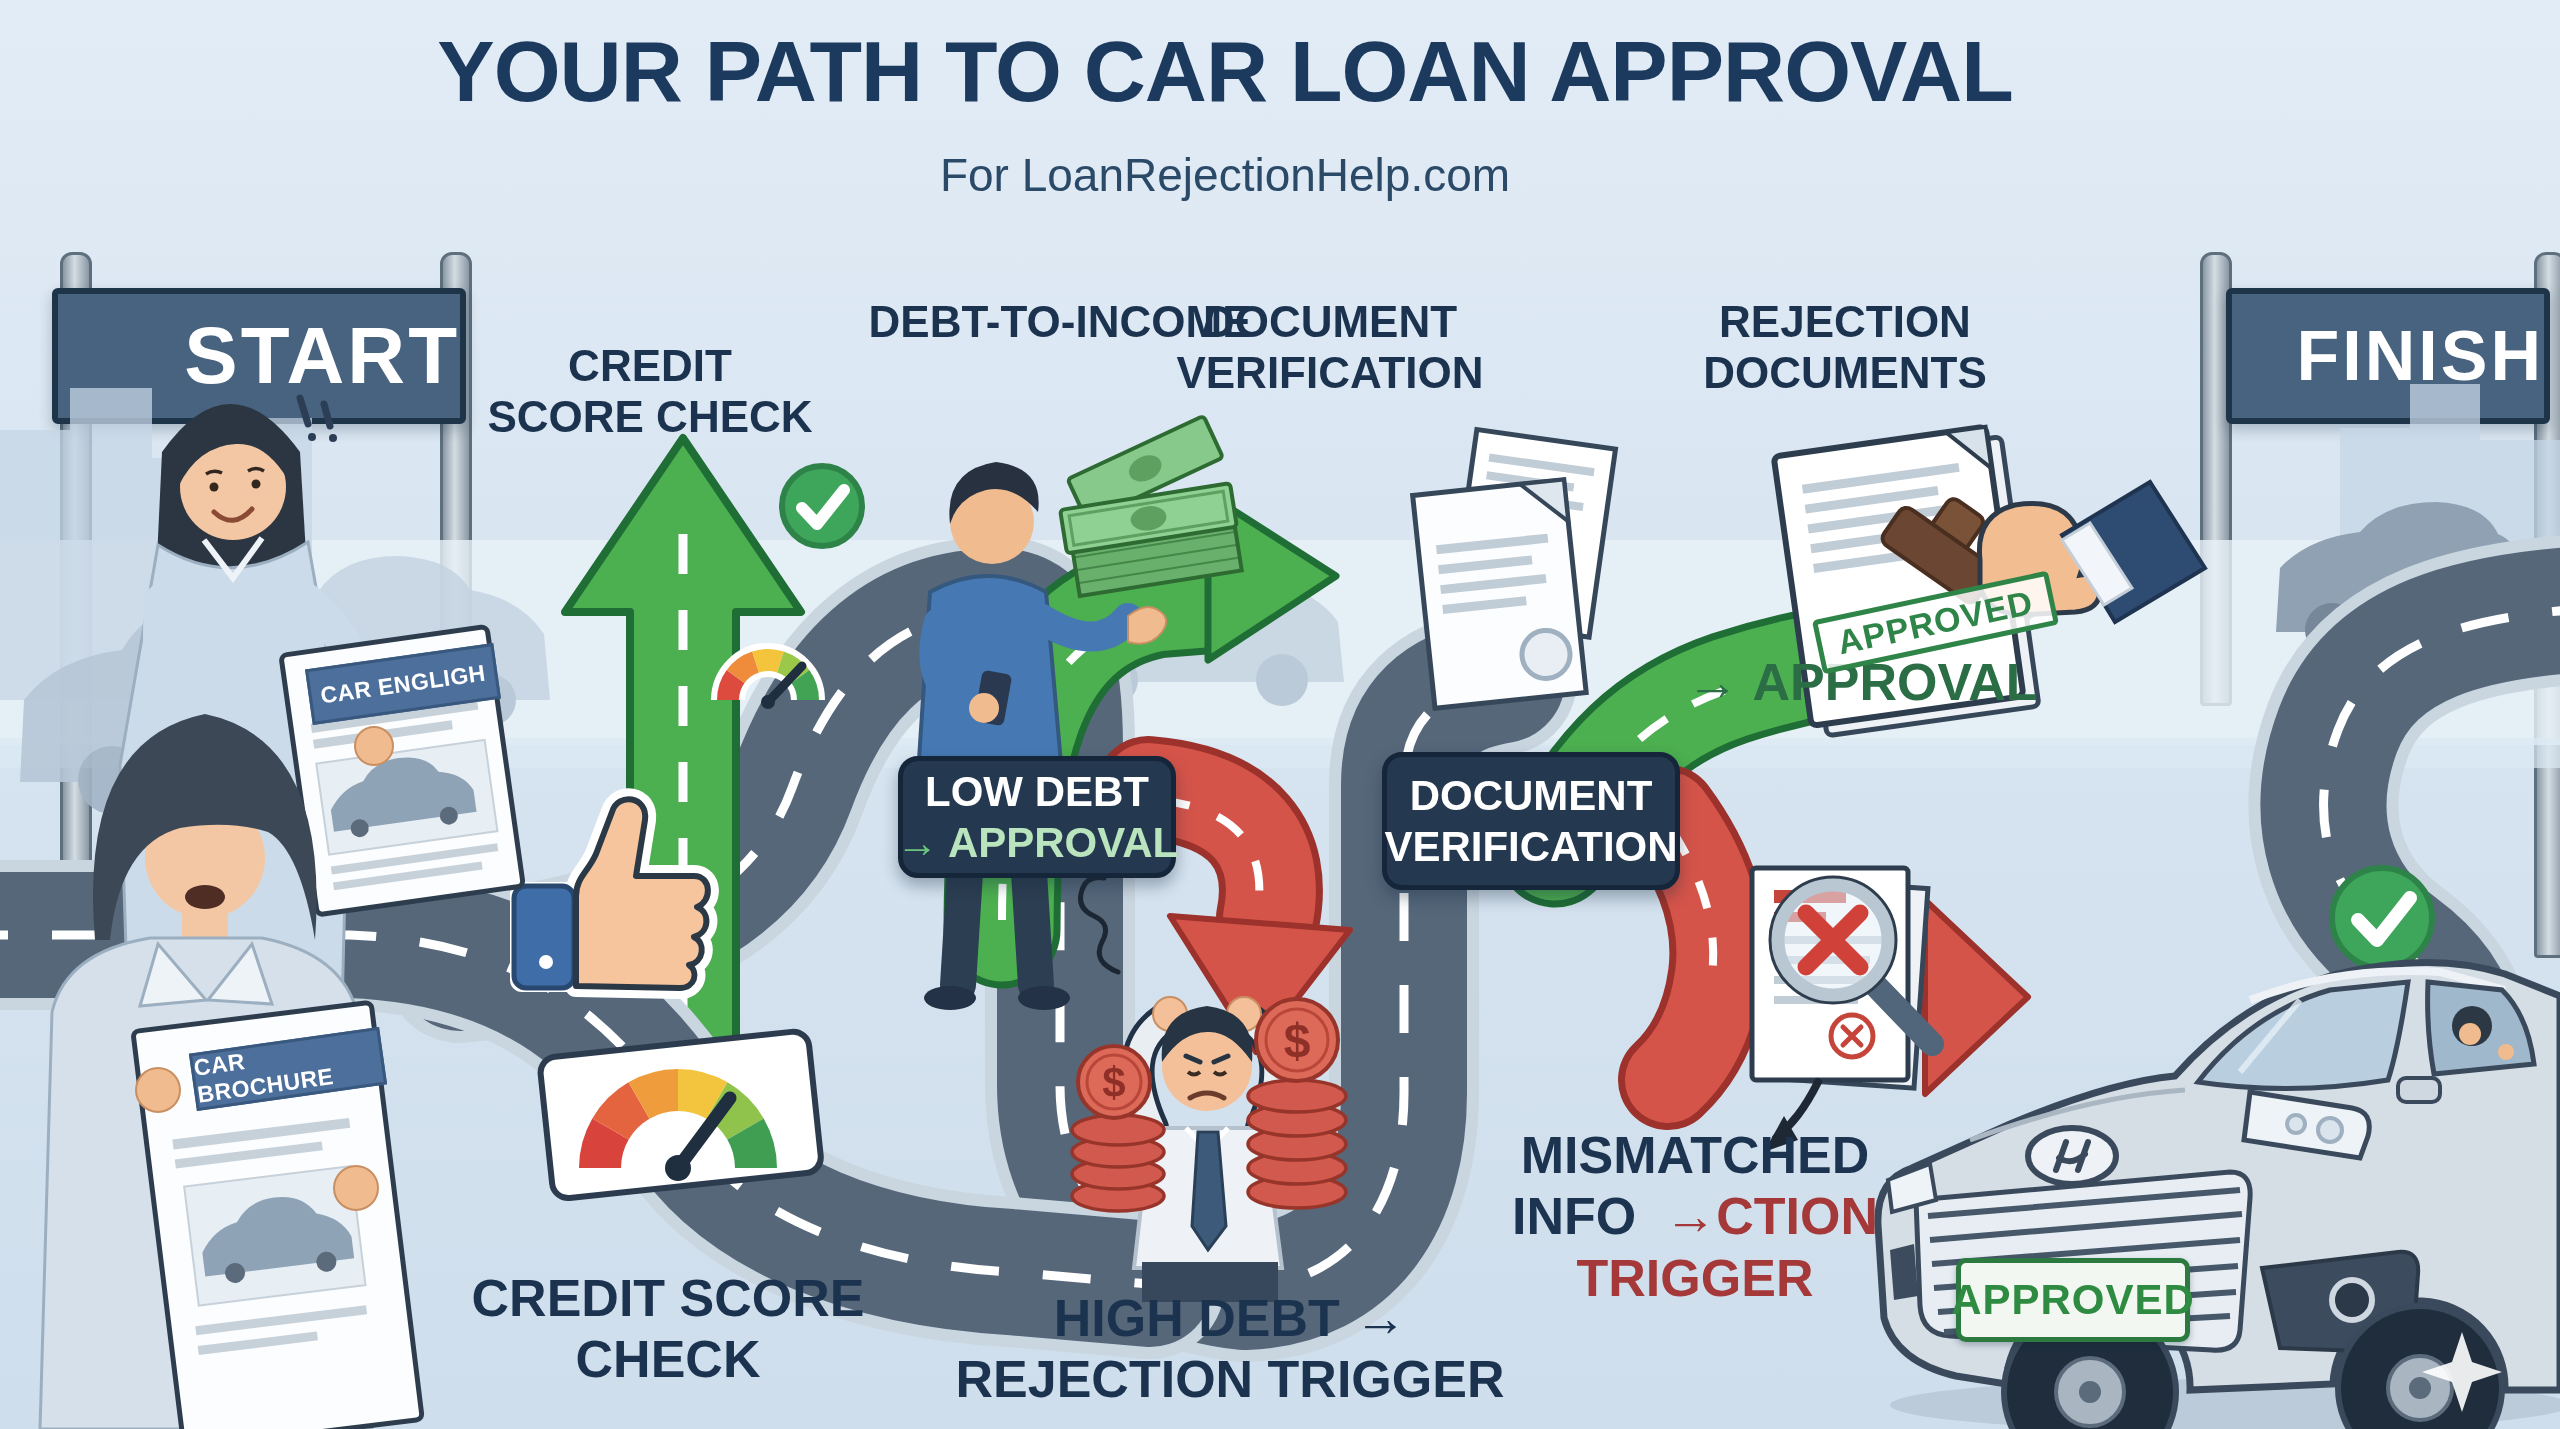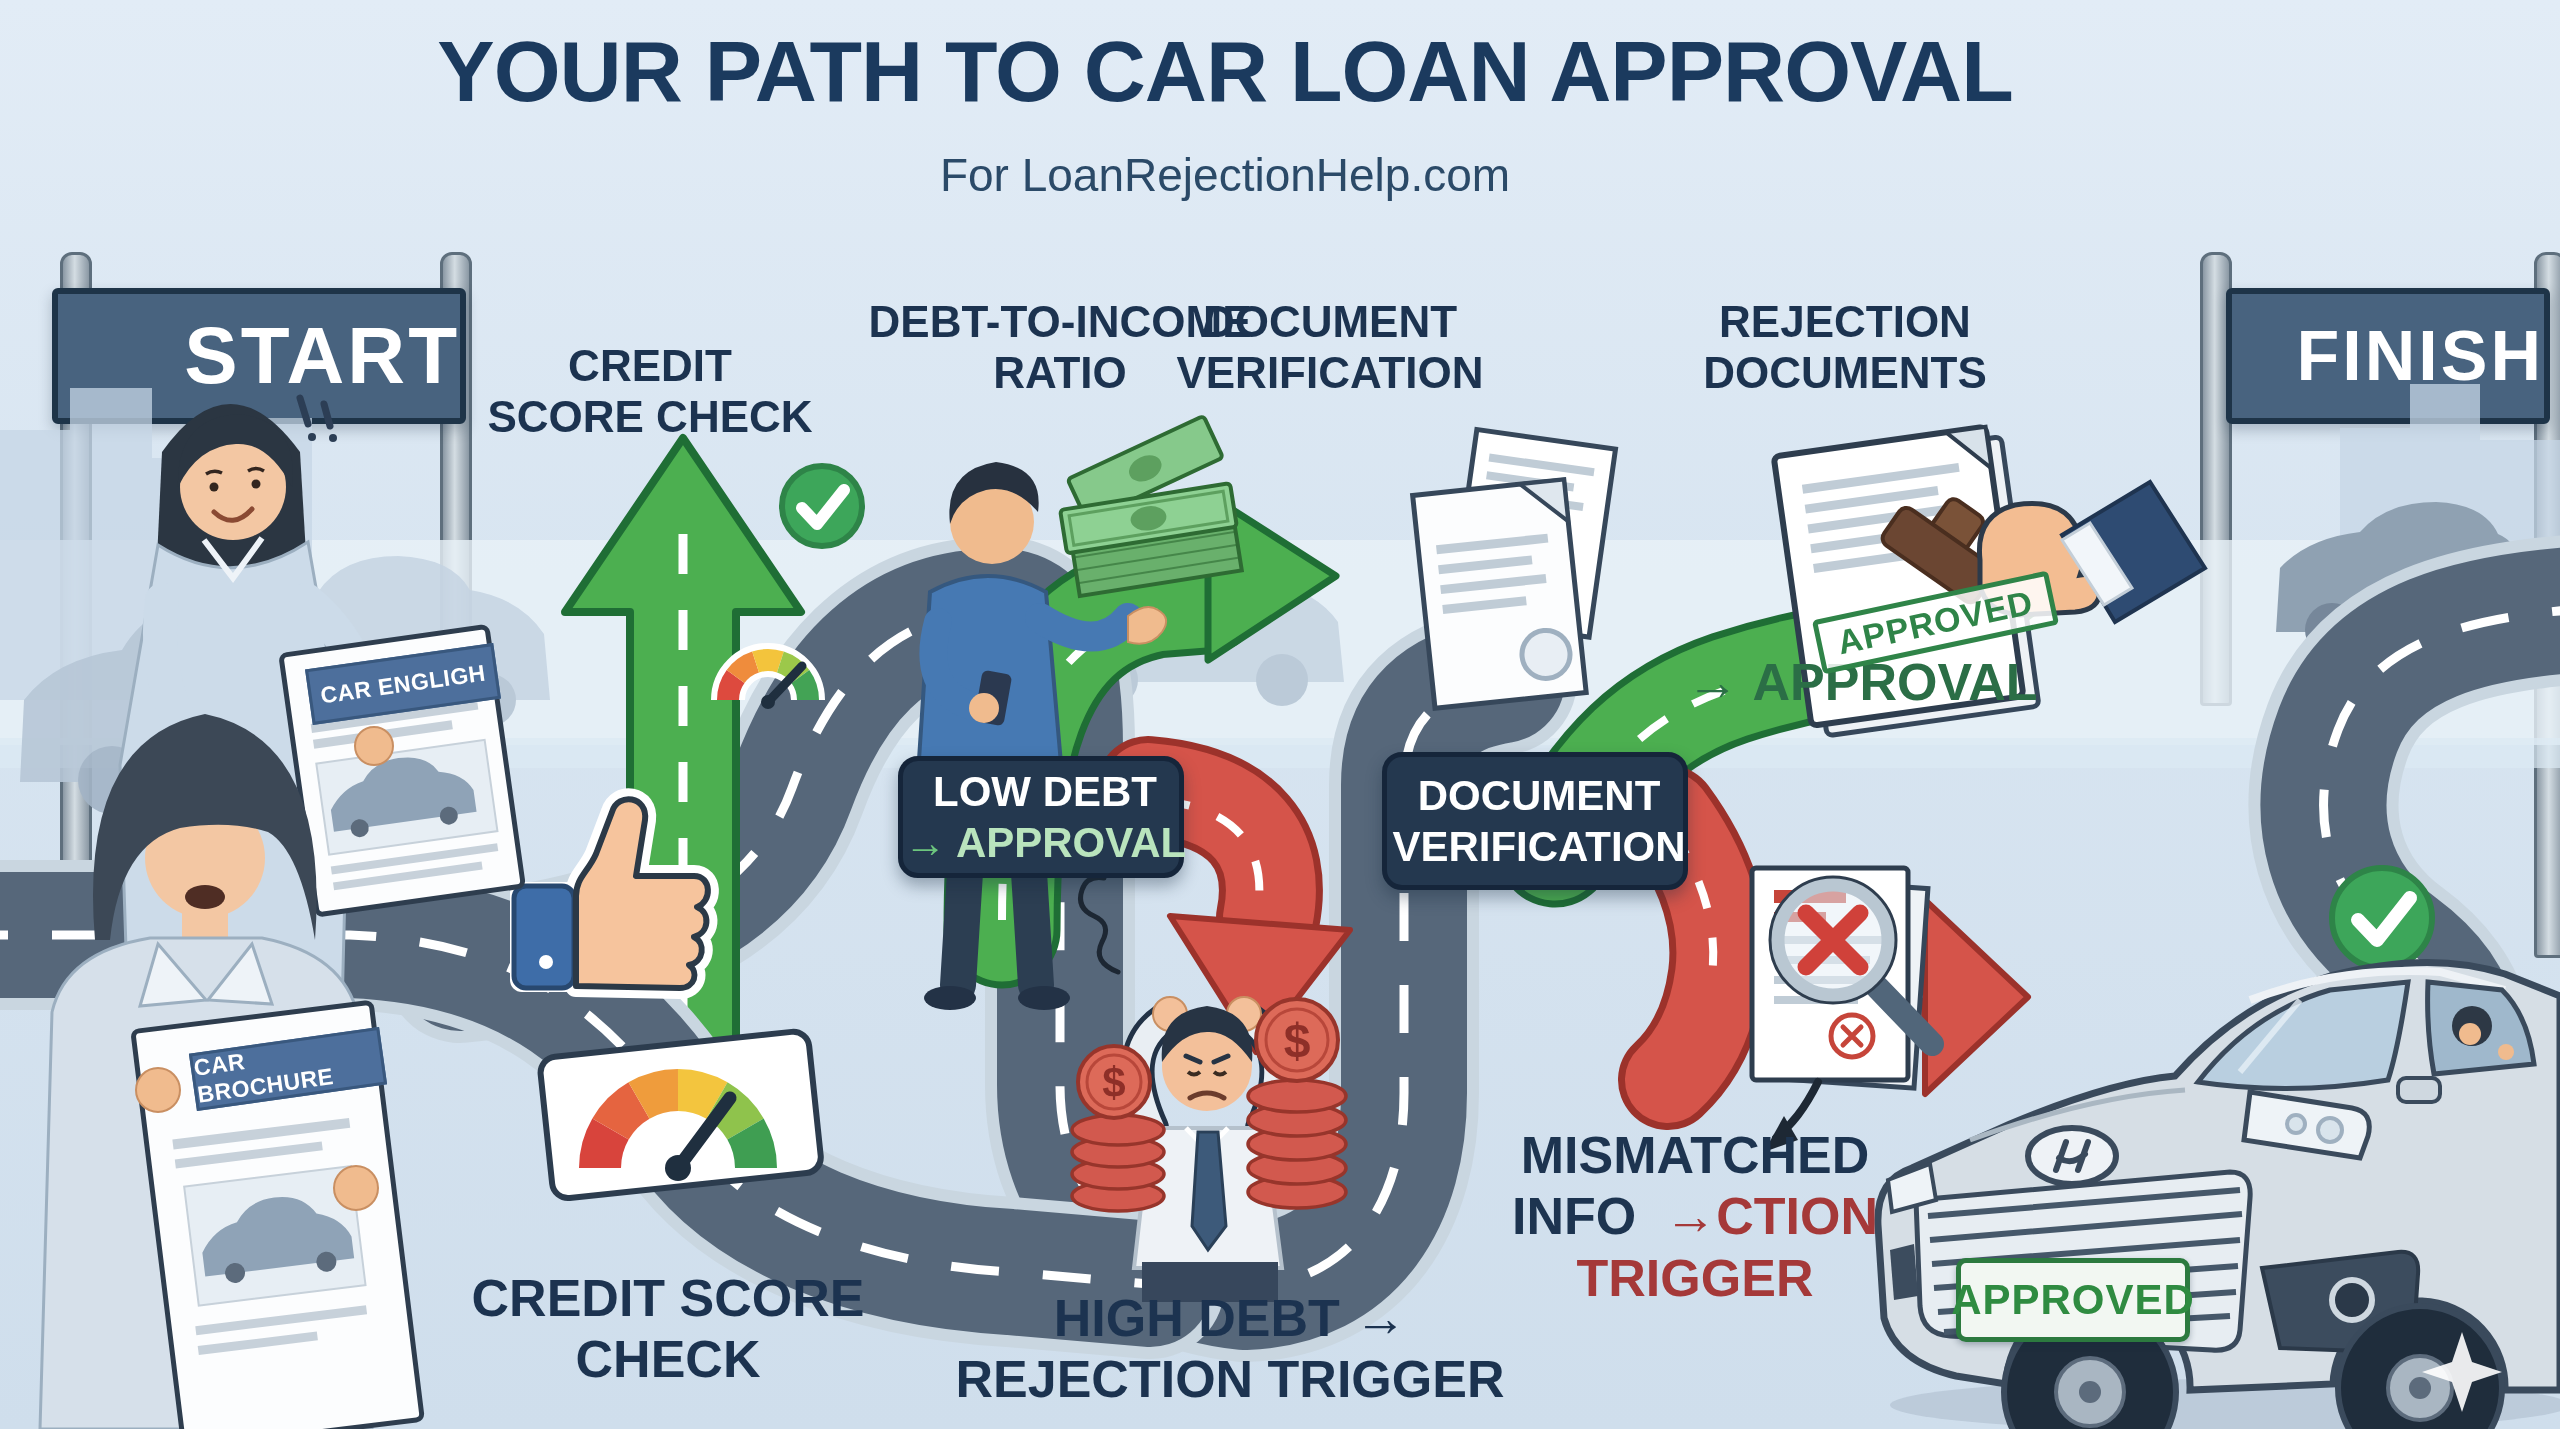--- a/index.html
+++ b/index.html
@@ -15,21 +15,21 @@
 
   .pole{background:linear-gradient(90deg,#8a98a4,#d4dde3 45%,#8a98a4);border:3px solid #5e6f7d;border-radius:12px 12px 4px 4px;}
   .banner{background:#48637f;border:6px solid #1e3448;border-radius:6px;display:flex;align-items:center;justify-content:flex-end;
     color:#fff;font-weight:800;letter-spacing:3px;box-shadow:0 6px 14px rgba(20,40,60,.25);}
 
   .stage{font-size:44px;line-height:1.16;font-weight:800;color:#1c3350;}
   .stage div{white-space:nowrap;}
 
   .badge{background:#24384f;border:5px solid #15253a;border-radius:20px;color:#fff;font-weight:800;
     display:flex;flex-direction:column;align-items:center;justify-content:center;line-height:1.22;
-    box-shadow:0 8px 16px rgba(20,40,60,.35);padding-left:8px;}
+    box-shadow:0 8px 16px rgba(20,40,60,.35);}
   .badge .b1{font-size:42px;}
   .badge .b2{font-size:42px;color:#b9e4bd;}
   .badge .arrow-g{color:#6cc57e;margin-right:10px;}
 
   .approval-callout{font-size:52px;font-weight:800;color:#2b6e46;}
   .approval-callout .arr{margin-right:14px;}
 
   .mismatch{font-size:52px;line-height:1.18;font-weight:800;}
   .mismatch .navy{color:#1d3450;}
   .mismatch .red{color:#a53939;}
@@ -416,21 +416,20 @@
 
   <div class="abs ctr title">YOUR PATH TO CAR LOAN APPROVAL</div>
   <div class="abs ctr subtitle">For LoanRejectionHelp.com</div>
 
   <div class="abs ctr stage" style="left:650px;top:296px;margin-top:44px;">
     <div>CREDIT</div>
     <div>SCORE CHECK</div>
   </div>
   <div class="abs ctr stage" style="left:1060px;top:296px;">
     <div>DEBT-TO-INCOME</div>
-    <div>RATIO</div>
   </div>
   <div class="abs ctr stage" style="left:1330px;top:296px;">
     <div>DOCUMENT</div>
     <div>VERIFICATION</div>
   </div>
   <div class="abs ctr stage" style="left:1845px;top:296px;">
     <div>REJECTION</div>
     <div>DOCUMENTS</div>
   </div>
 

